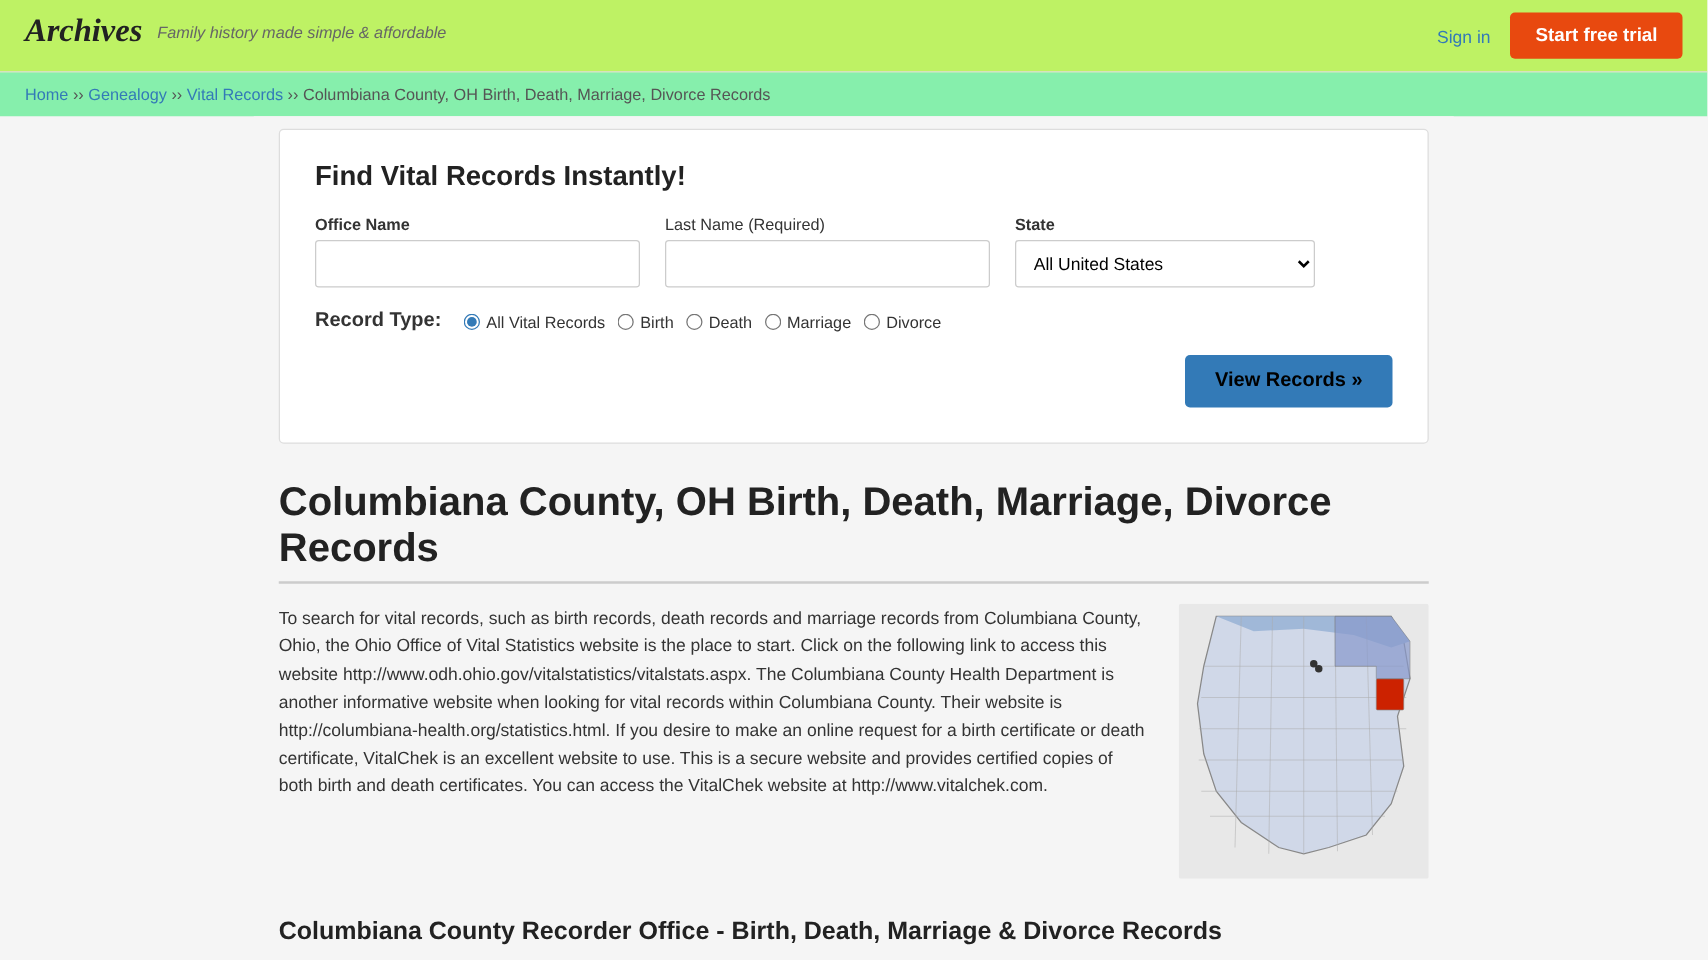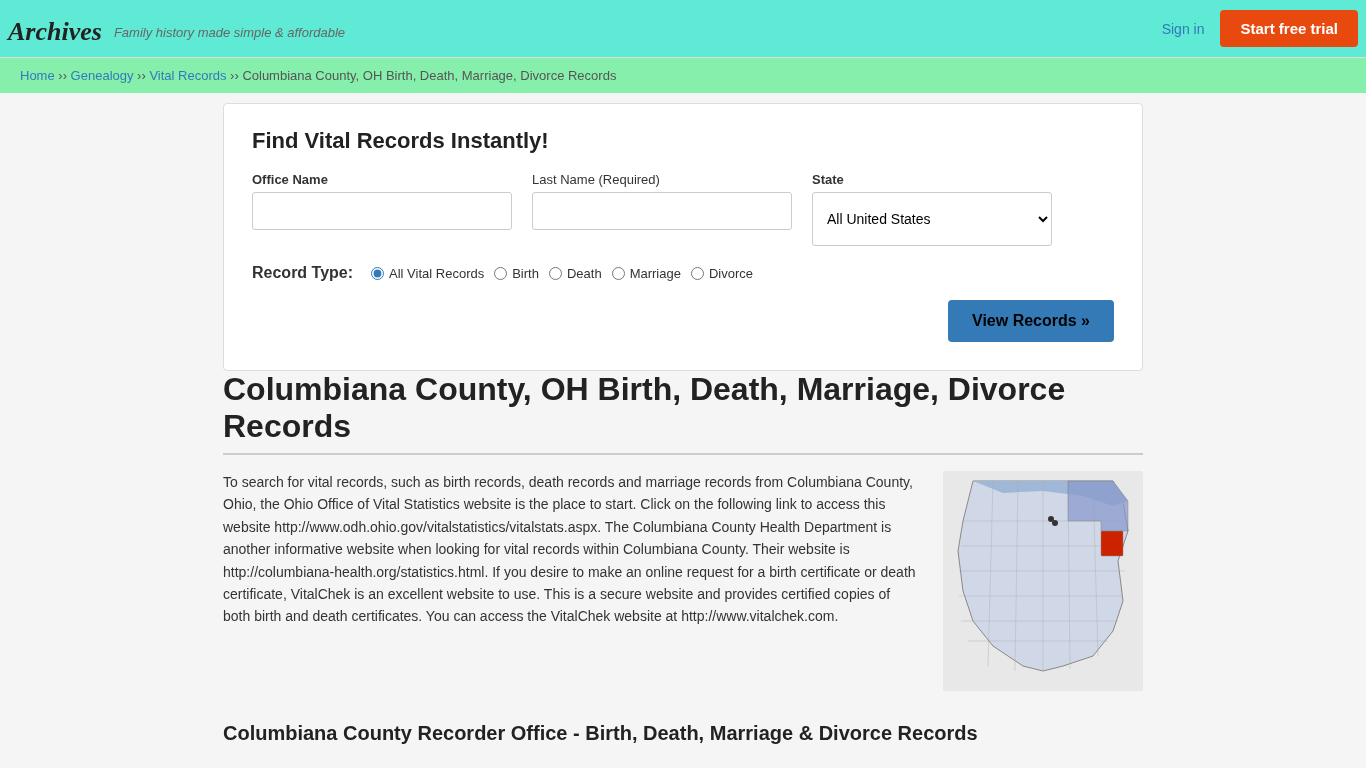--- a/index.html
+++ b/index.html
@@ -1,24 +1,24 @@
 <!DOCTYPE html>
 <html><head>
   <meta charset="utf-8">
   <style>
     * { margin: 0; padding: 0; box-sizing: border-box; }
     body { font-family: Arial, sans-serif; font-size: 14px; color: #333; background: #f5f5f5; }
 
     
     #header {
-      background: #5eead4;
+      background: #bef264;
       border-bottom: 1px solid #ddd;
-      padding: 10px 8px;
+      padding: 10px 20px;
       display: flex;
-      align-items: flex-end;
+      align-items: flex-start;
       justify-content: space-between;
     }
     #header-left { display: flex; align-items: center; gap: 12px; }
     .logo-archives {
       font-size: 26px;
       font-weight: bold;
       font-style: italic;
       color: #222;
       font-family: Georgia, serif;
     }
@@ -48,41 +48,42 @@
 
     
     #main { max-width: 960px; margin: 0 auto; padding: 10px 20px; background: #f5f5f5; }
 
     
     .search-box {
       background: #fff;
       border: 1px solid #ddd;
       border-radius: 4px;
       padding: 24px 28px 28px;
+      margin-bottom: 28px;
     }
     .search-box h2 { font-size: 22px; font-weight: bold; margin-bottom: 18px; color: #222; }
     .search-fields { display: flex; gap: 20px; margin-bottom: 18px; align-items: flex-start; }
     .field-group { display: flex; flex-direction: column; }
     .field-group label { font-size: 13px; font-weight: bold; margin-bottom: 5px; color: #333; }
     .field-group label span { font-weight: normal; }
     .field-group input[type="text"] {
       border: 1px solid #ccc;
       border-radius: 3px;
       padding: 8px 10px;
       font-size: 14px;
       width: 260px;
       height: 38px;
     }
     .field-group-state select {
       border: 1px solid #ccc;
       border-radius: 3px;
       padding: 8px 10px;
       font-size: 14px;
       width: 240px;
-      height: 54px;
+      height: 38px;
       background: #fff;
       appearance: auto;
     }
     .record-type-row { display: flex; align-items: center; gap: 10px; margin-bottom: 18px; }
     .record-type-row label { font-weight: bold; font-size: 16px; margin-right: 8px; }
     .record-type-option { display: flex; align-items: center; gap: 5px; font-size: 13px; }
     .record-type-option input[type="radio"] { accent-color: #337ab7; }
     .view-records-btn {
       background: #337ab7;
       color: #000000;

